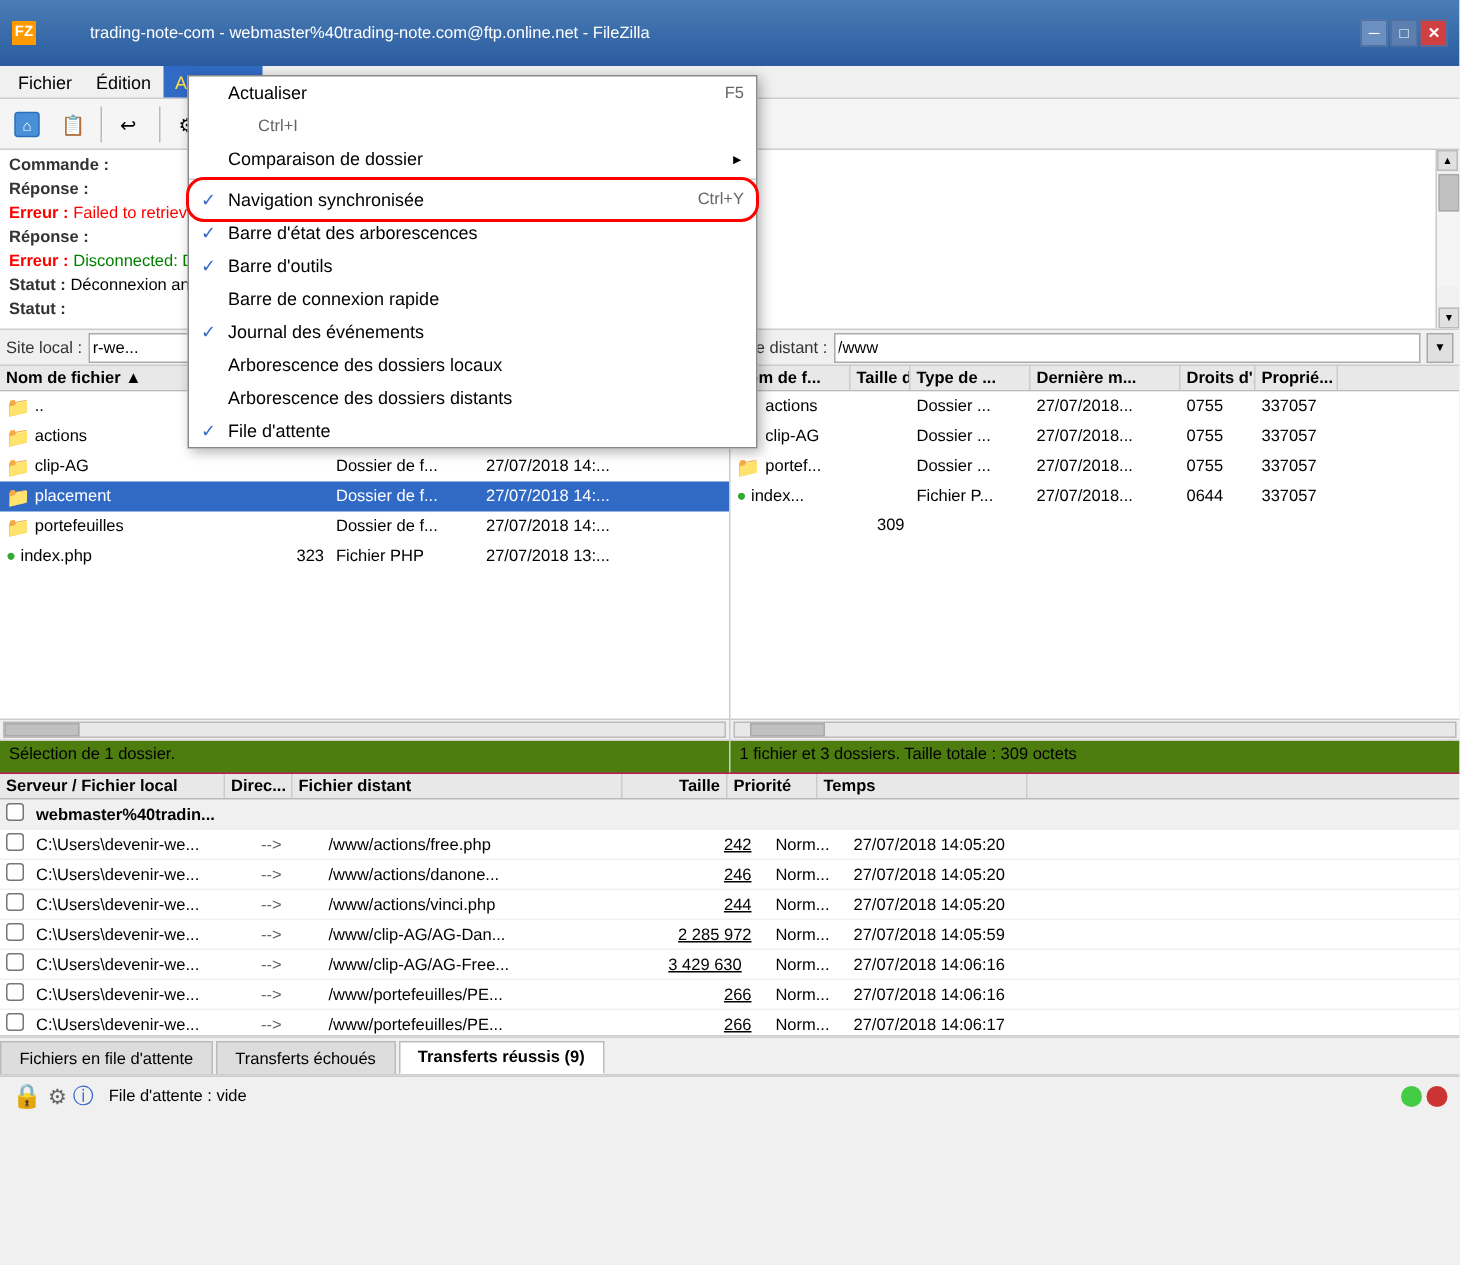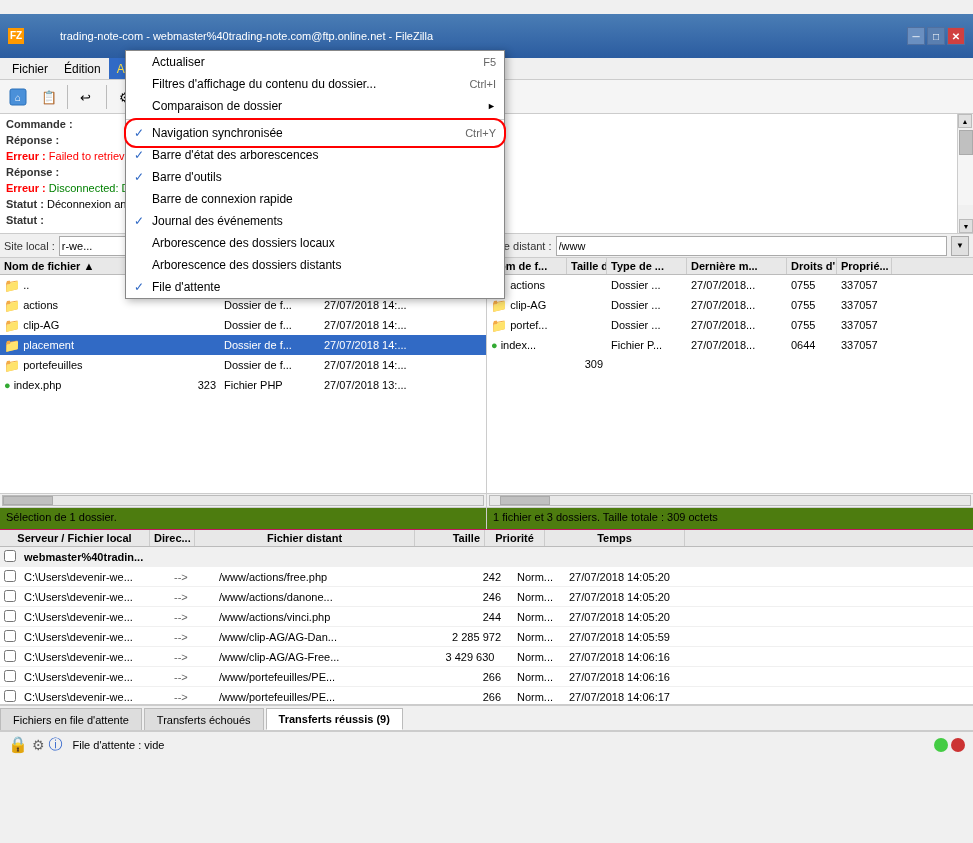--- a/index.html
+++ b/index.html
@@ -16,21 +16,20 @@
     
     #title-bar {
       background: linear-gradient(to bottom, #4a7db5, #2b5ca0);
       color: white;
       height: 44px;
       display: flex;
       align-items: center;
       padding: 0 8px;
       font-size: 12px;
       font-weight: bold;
-      margin-top: 14px;
     }
     #title-bar .title-icon {
       width: 16px; height: 16px;
       margin-right: 6px;
       background: #ff9900;
       display: inline-block;
       font-size: 10px;
       line-height: 16px;
       text-align: center;
     }
@@ -209,39 +208,39 @@
       border-bottom: 1px solid #ccc;
       overflow: hidden;
     }
     .transfer-header {
       background: #e8e8e8;
       border-bottom: 1px solid #bbb;
       display: flex;
       font-size: 11px;
       font-weight: bold;
     }
-    .th-col { padding: 2px 4px; border-right: 1px solid #ccc; text-align: center; }
+    .th-col { padding: 2px 4px; border-right: 1px solid #ccc; }
     .th-server { width: 150px; }
     .th-dir { width: 45px; }
     .th-remote { width: 220px; }
     .th-size { width: 70px; text-align: right; }
     .th-prio { width: 60px; }
     .th-time { width: 140px; }
     .transfer-list { flex: 1; overflow-y: auto; font-size: 11px; }
     .transfer-row {
       display: flex;
       height: 20px;
       align-items: center;
       border-bottom: 1px solid #f0f0f0;
     }
     .tr-col { padding: 1px 4px; overflow: hidden; white-space: nowrap; }
     .tr-server { width: 150px; }
     .tr-dir { width: 45px; color: #666; }
     .tr-remote { width: 220px; }
-    .tr-size { width: 70px; text-align: right; }
+    .tr-size { width: 70px; text-align: right; text-decoration: underline; }
     .tr-prio { width: 60px; text-align: center; }
     .tr-time { width: 140px; }
 
     
     #bottom-tabs {
       display: flex;
       height: 26px;
       background: #f0f0f0;
       border-top: 1px solid #ccc;
       border-bottom: 1px solid #ccc;
@@ -679,21 +678,20 @@
 </div>
 
 <div id="dropdown-overlay">
   <div class="drop-item">
     <span class="drop-check"></span>
     <span class="drop-label">Actualiser</span>
     <span class="drop-shortcut">F5</span>
   </div>
   <div class="drop-item">
     <span class="drop-check"></span>
-    <span class="drop-label">Filtres d'affichage du contenu du dossier...</span>
     <span class="drop-shortcut">Ctrl+I</span>
   </div>
   <div class="drop-item">
     <span class="drop-check"></span>
     <span class="drop-label">Comparaison de dossier</span>
     <span class="drop-arrow">►</span>
   </div>
   <div class="drop-sep"></div>
   <div class="drop-item" style="position:relative;">
     <span class="drop-check" style="color:#316ac5;">✓</span>

